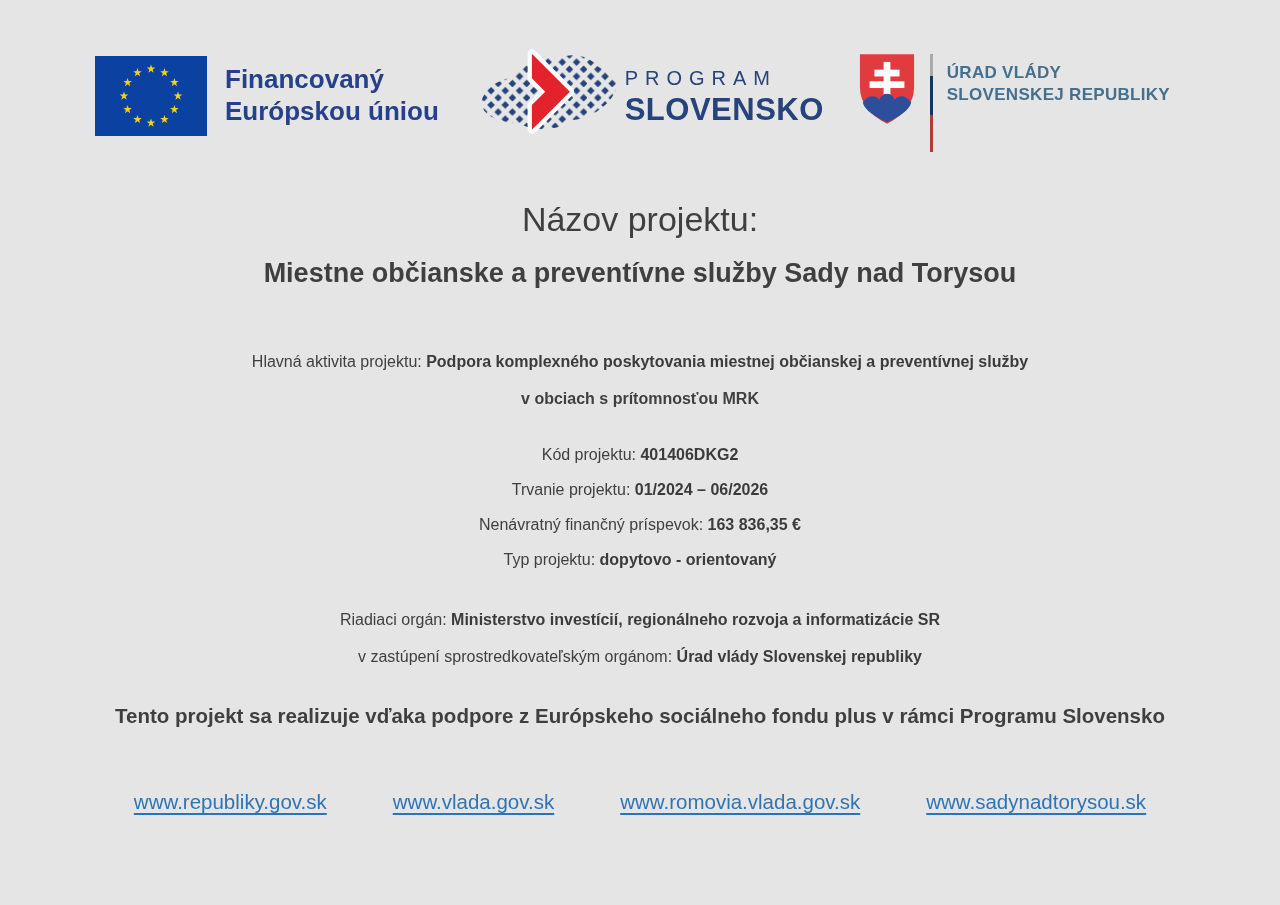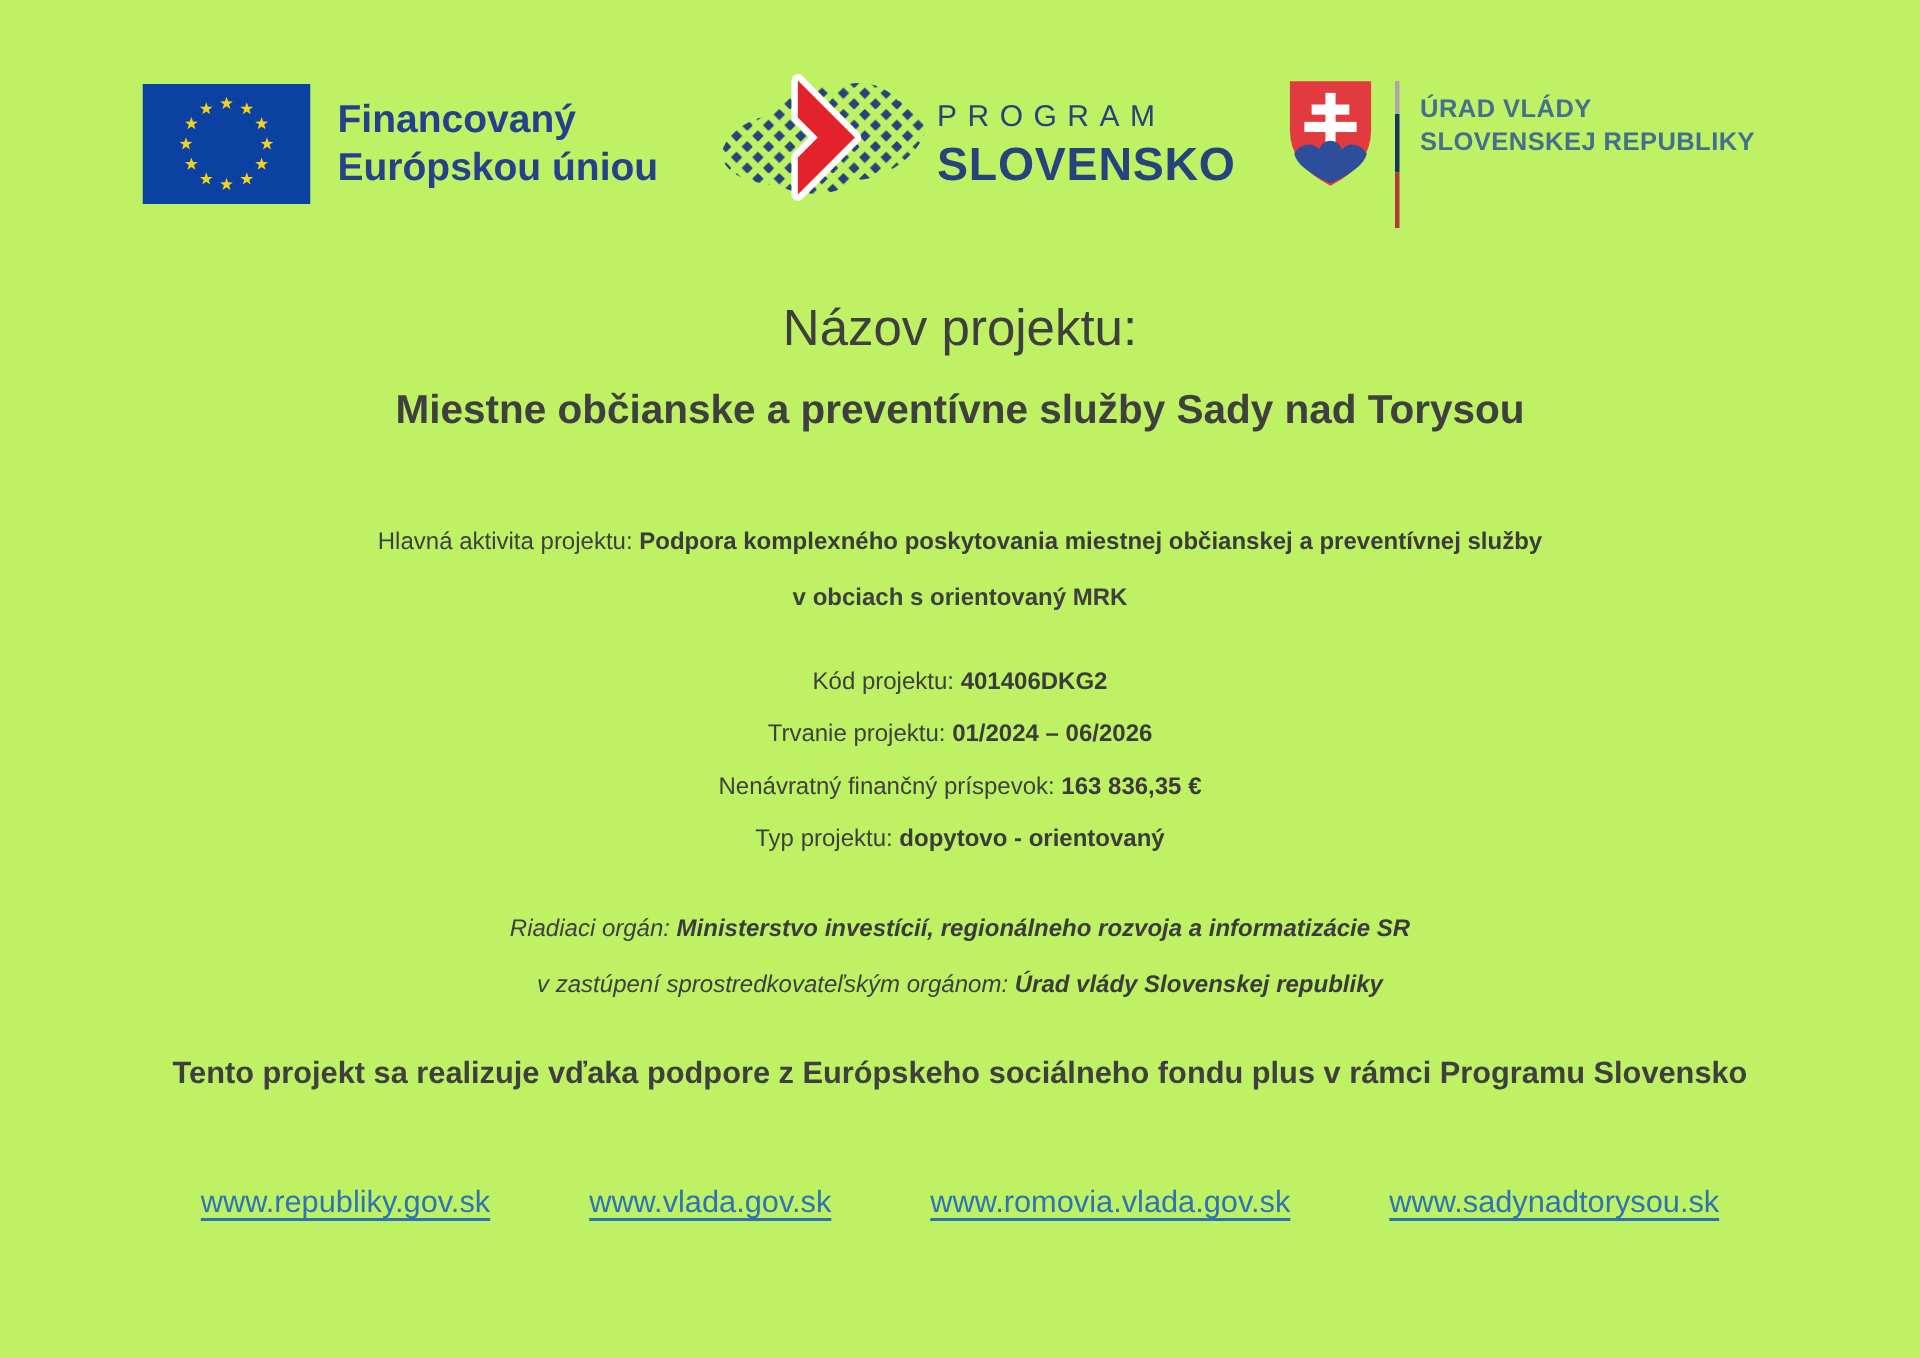--- a/index.html
+++ b/index.html
@@ -3,21 +3,21 @@
 <meta charset="utf-8">
 <style>
   * { margin: 0; padding: 0; box-sizing: border-box; }
   html, body { background: #ffffff; }
   body {
     width: 1280px; height: 905px;
     font-family: "Liberation Sans", sans-serif;
     color: #3f3f3f;
     overflow: hidden;
   }
-  .page { width: 1280px; height: 905px; background: #bef264; position: relative; }
+  .page { width: 1280px; height: 905px; background: #e5e5e5; position: relative; }
 
   
   .logo-row {
     display: flex;
     justify-content: space-between;
     align-items: flex-start;
     padding: 48px 110px 0 95px;
     height: 150px;
   }
   .logo { display: flex; align-items: center; }
@@ -71,21 +71,21 @@
   .t-title { font-size: 27px; font-weight: bold; margin-top: 19px; }
 
   .line { font-size: 16px; white-space: nowrap; }
   .activity-1 { margin-top: 64px; }
   .activity-2 { margin-top: 19px; font-weight: bold; }
 
   .details { margin-top: 38px; }
   .details .line { margin-top: 17px; }
   .details .line:first-child { margin-top: 0; }
 
-  .authority { margin-top: 42px; font-style: italic; }
+  .authority { margin-top: 42px; }
   .authority .line { margin-top: 19px; }
   .authority .line:first-child { margin-top: 0; }
 
   .statement { margin-top: 38px; font-weight: bold; font-size: 20.5px; white-space: nowrap; }
 
   strong { font-weight: bold; color: #3b3b3b; }
 
   
   .links {
     display: flex;
@@ -177,21 +177,21 @@
       </div>
     </div>
   </div>
 
   <div class="content">
 
     <div class="t-label">Názov projektu:</div>
     <div class="t-title">Miestne občianske a preventívne služby Sady nad Torysou</div>
 
     <p class="line activity-1"><span>Hlavná aktivita projektu: </span><strong>Podpora komplexného poskytovania miestnej občianskej a preventívnej služby</strong></p>
-    <p class="line activity-2">v obciach s orientovaný MRK</p>
+    <p class="line activity-2">v obciach s prítomnosťou MRK</p>
 
     <div class="details">
       <p class="line"><span>Kód projektu: </span><strong>401406DKG2</strong></p>
       <p class="line"><span>Trvanie projektu: </span><strong>01/2024 – 06/2026</strong></p>
       <p class="line"><span>Nenávratný finančný príspevok: </span><strong>163 836,35 €</strong></p>
       <p class="line"><span>Typ projektu: </span><strong>dopytovo - orientovaný</strong></p>
     </div>
 
     <div class="authority">
       <p class="line"><span>Riadiaci orgán: </span><strong>Ministerstvo investícií, regionálneho rozvoja a informatizácie SR</strong></p>

